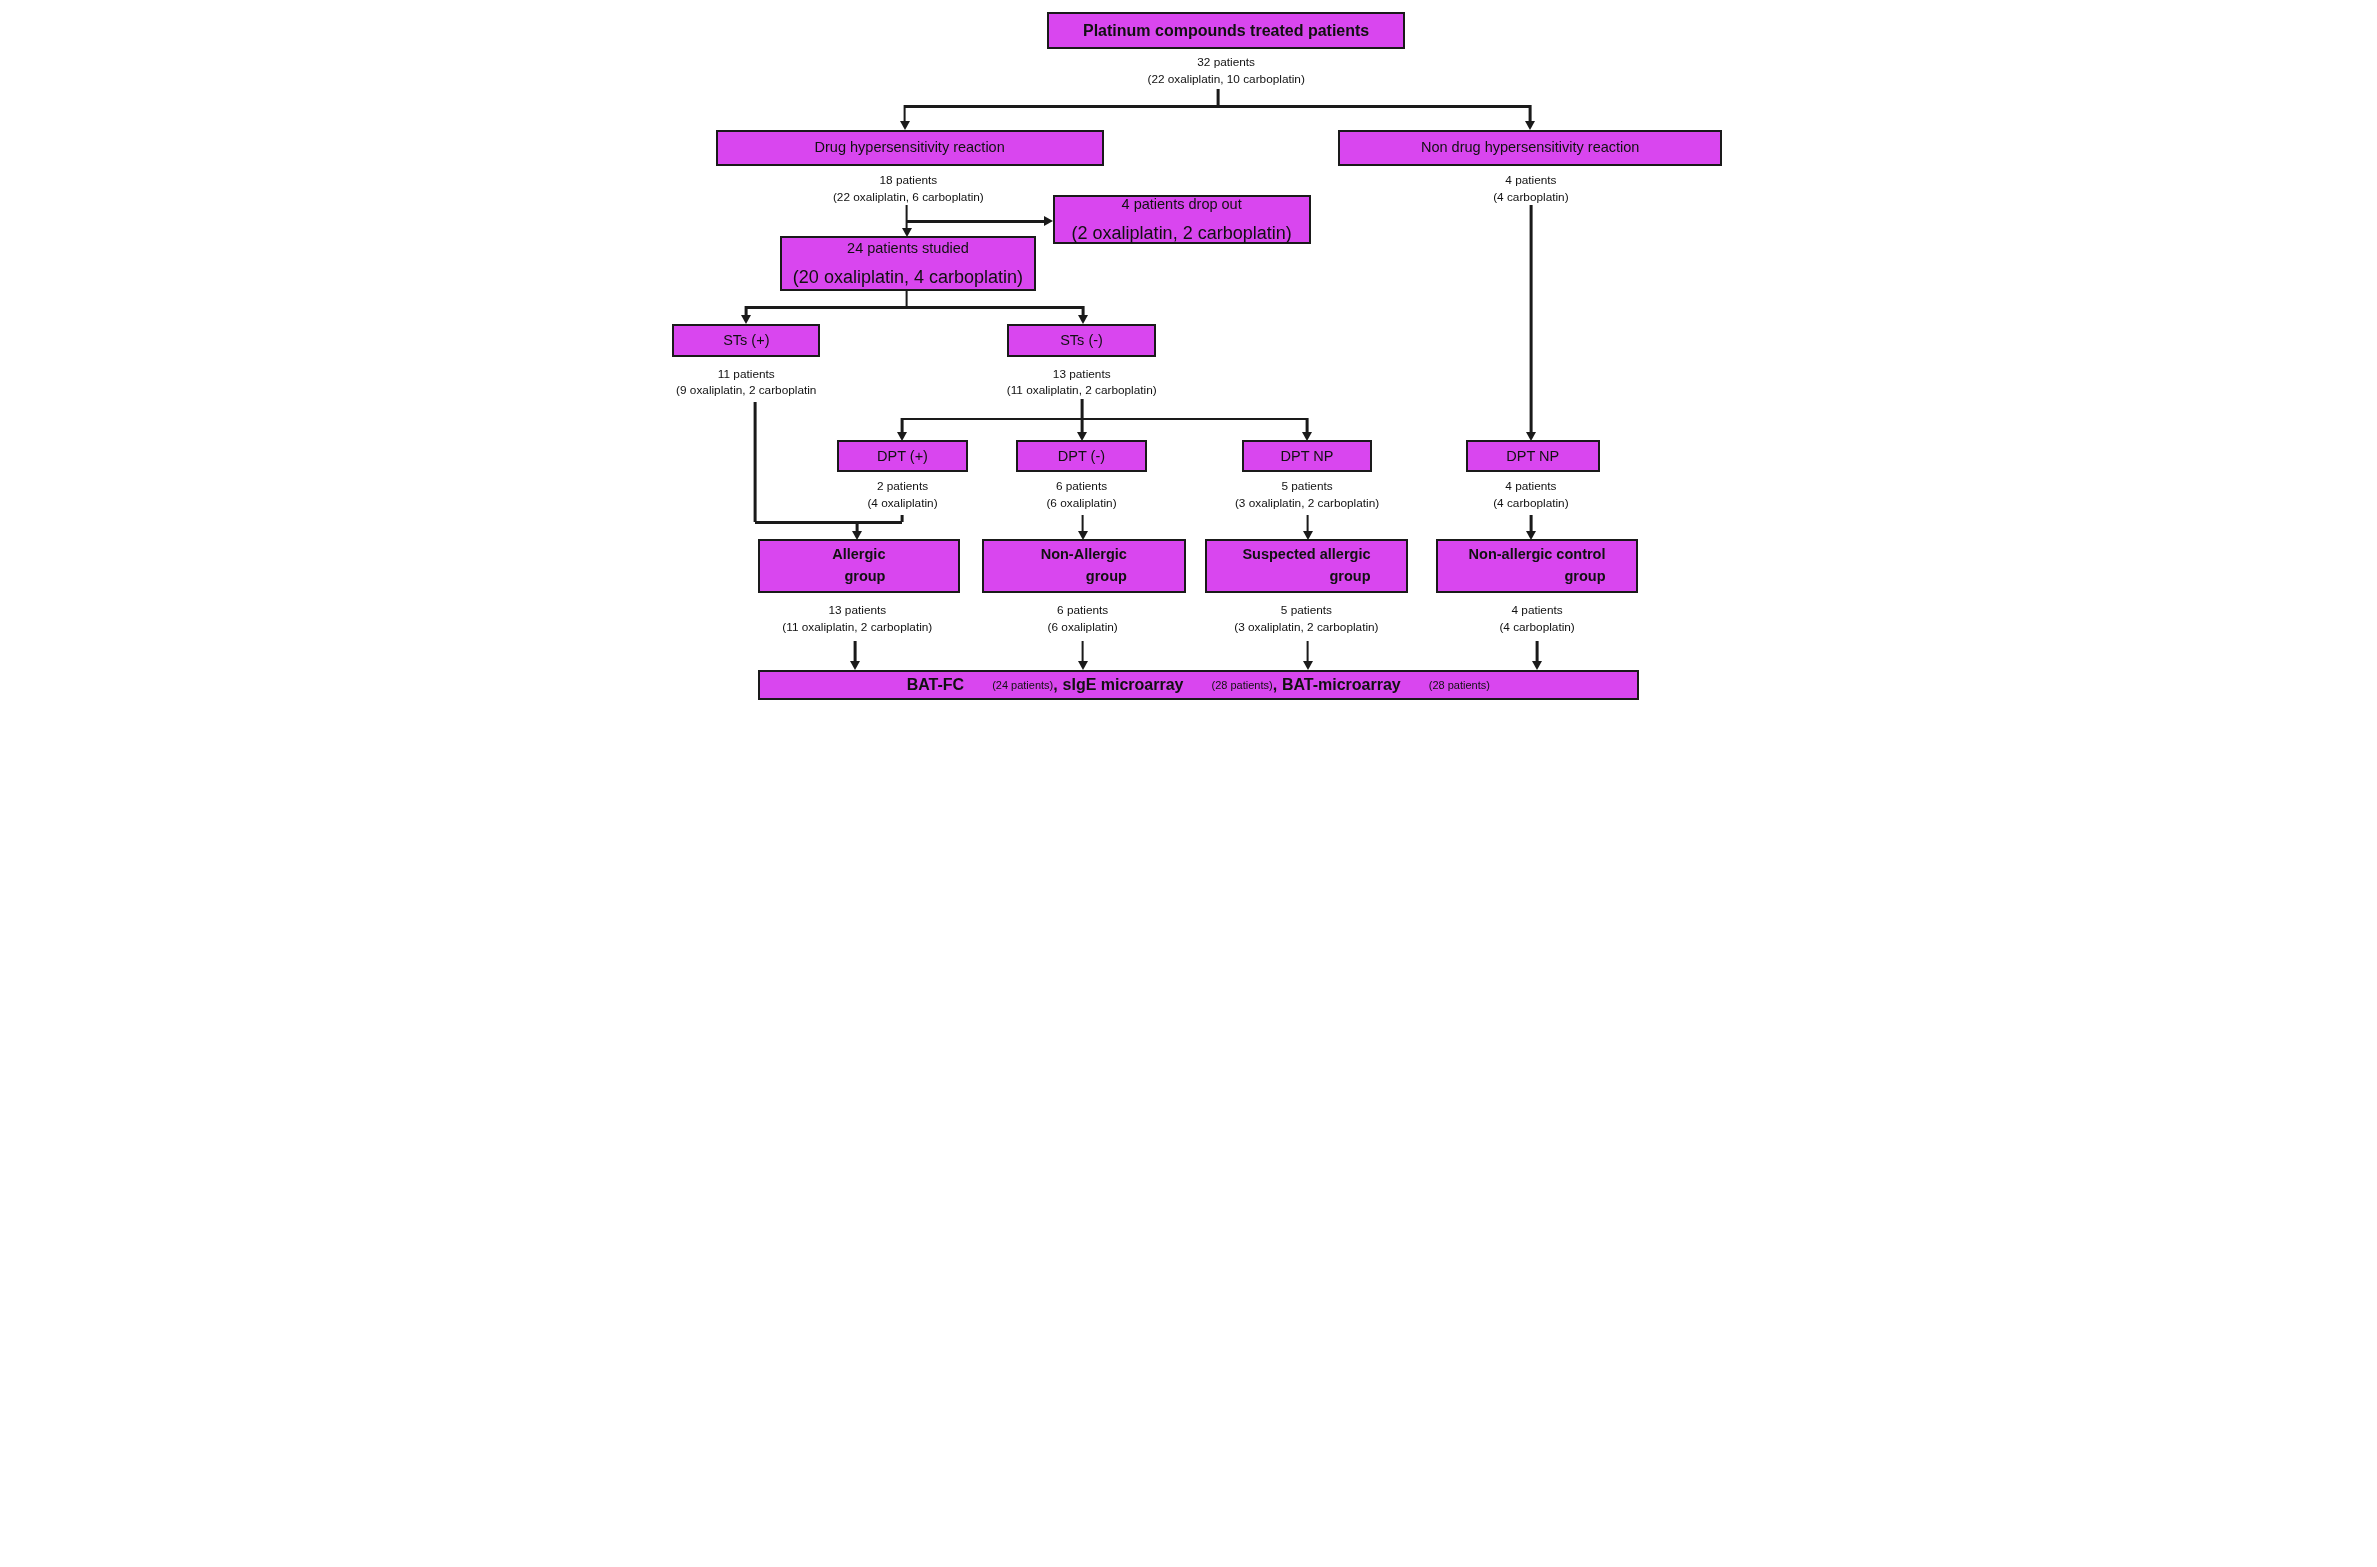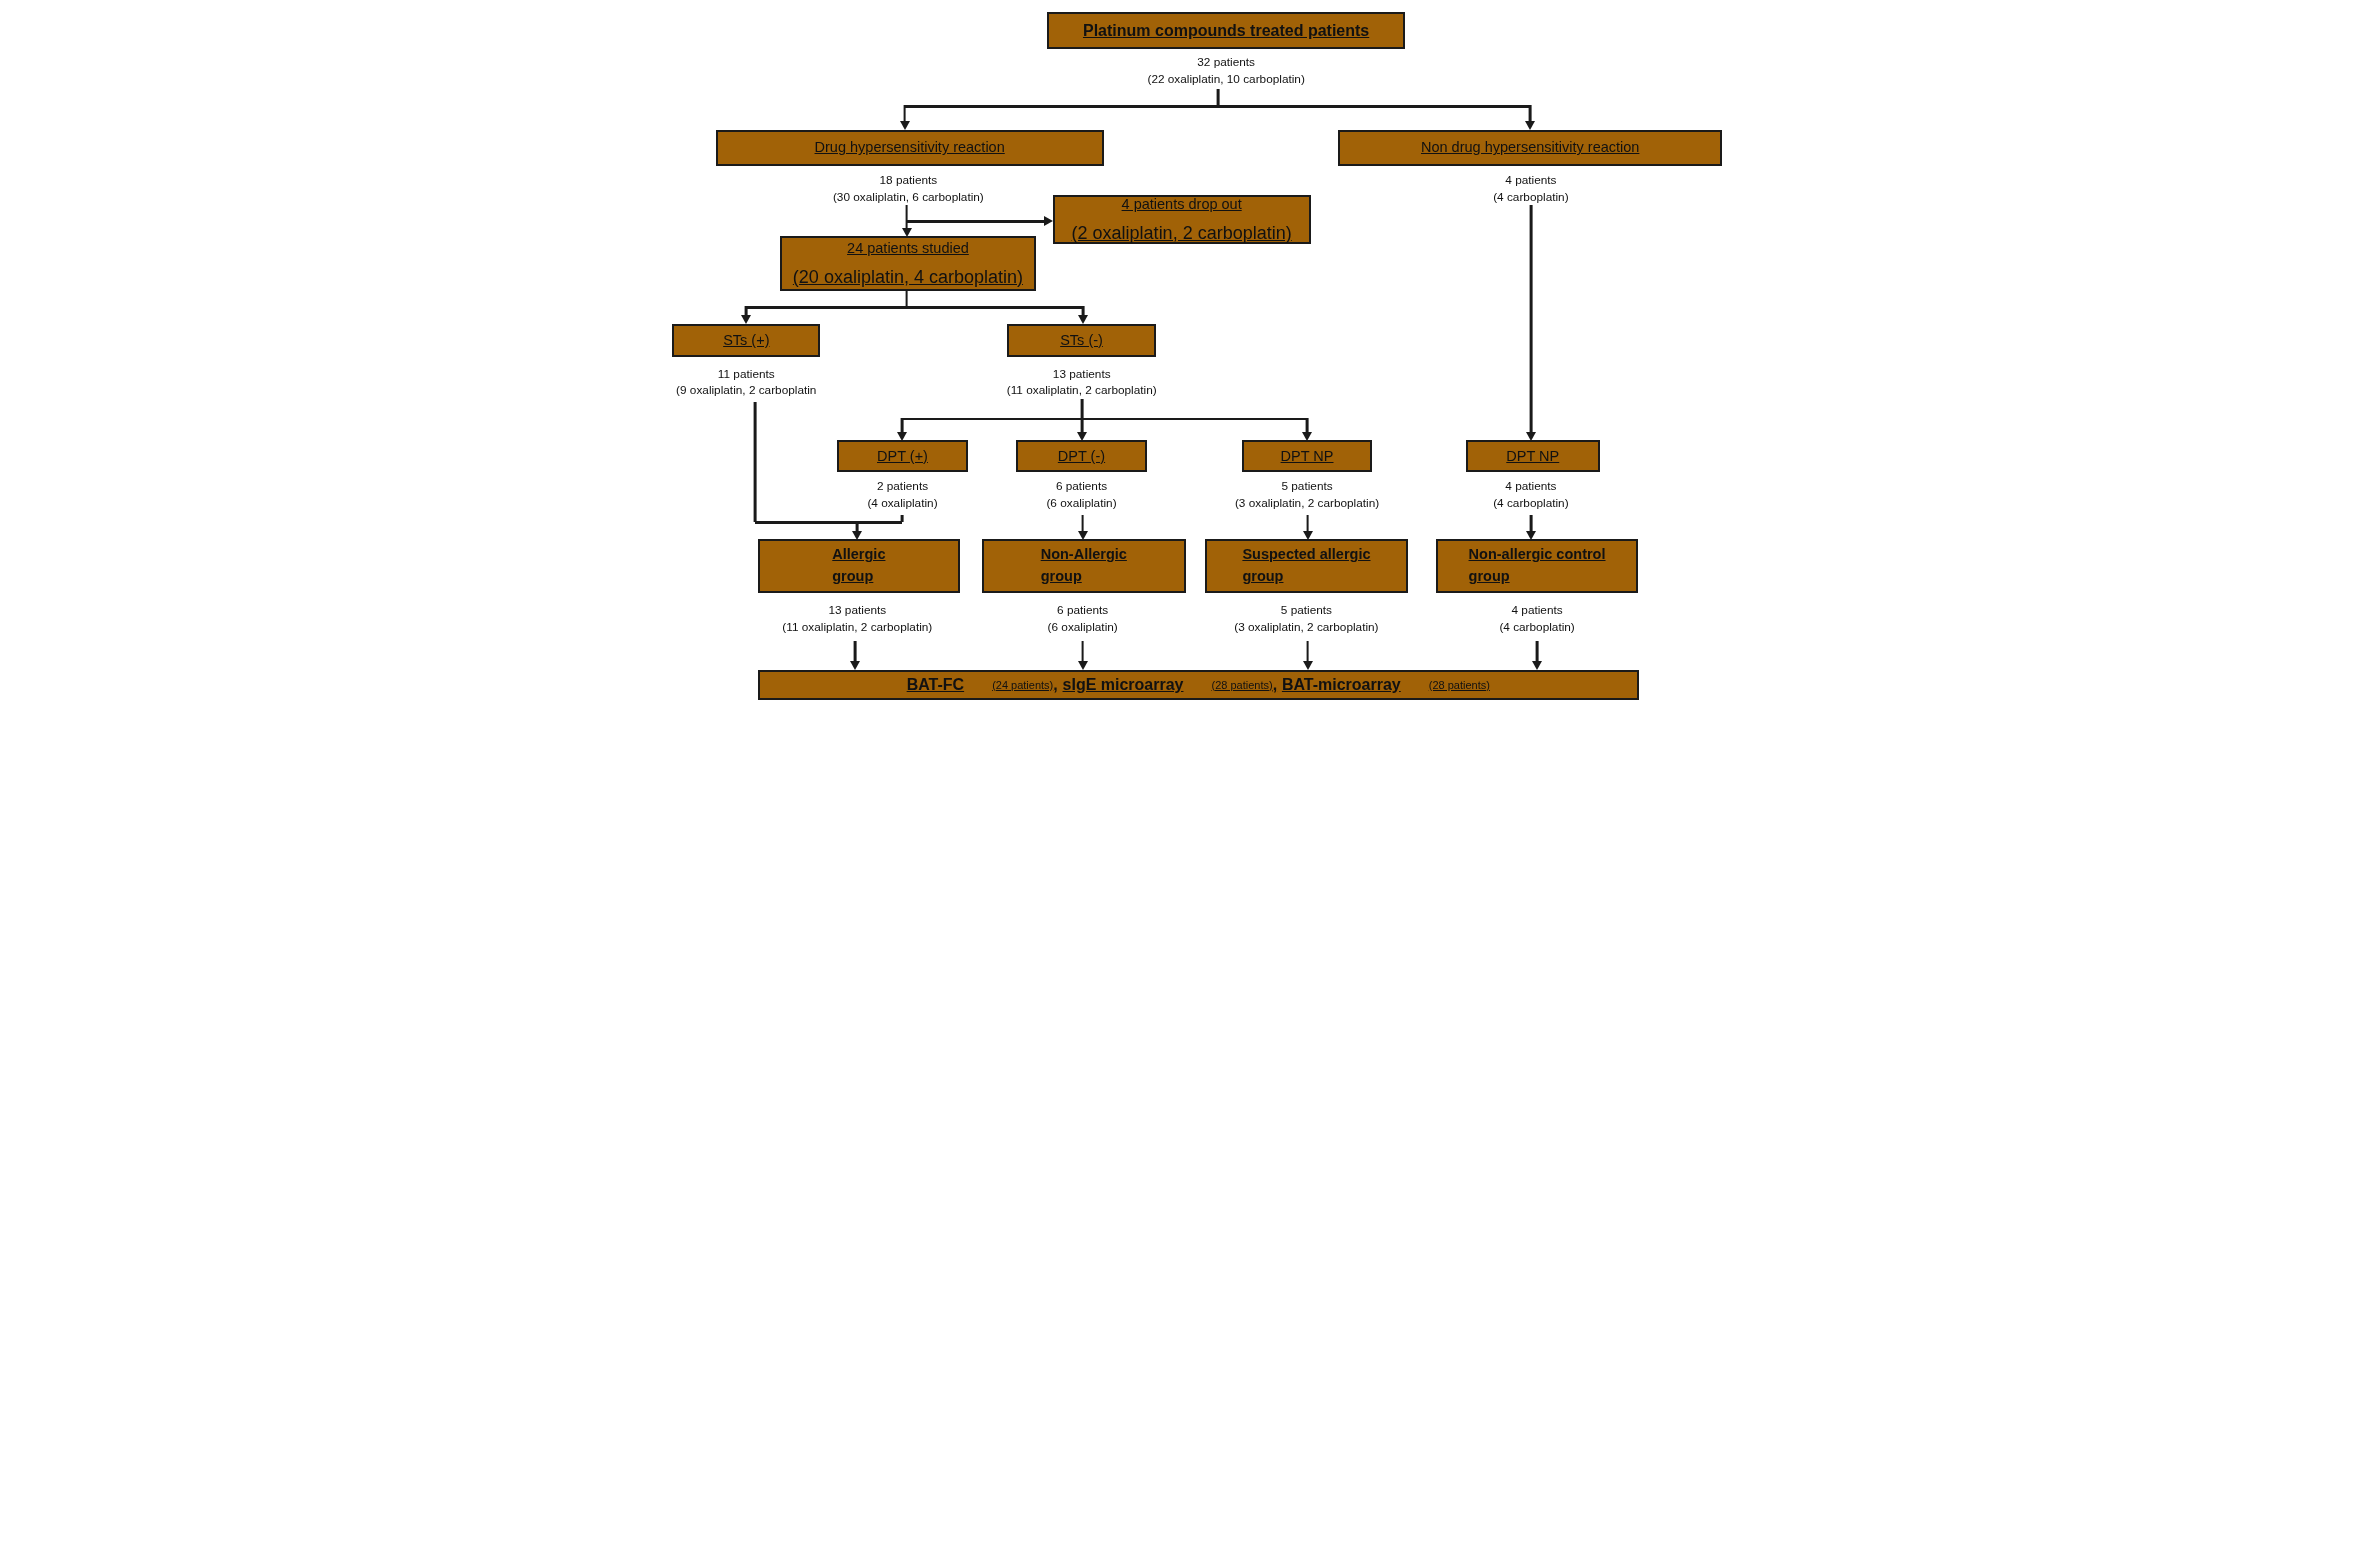--- a/index.html
+++ b/index.html
@@ -6,22 +6,22 @@
   body{font-family:"Liberation Sans", sans-serif;color:#111;}
   .stage{position:relative;width:1070px;height:705px;margin:0 auto;background:#fff;overflow:hidden;}
   
   .line{position:absolute;background:#1a1a1a;}
   .v{width:2.8px;transform:translateX(-50%);}
   .h{height:2.8px;}
   
   .ah-down{position:absolute;width:0;height:0;border-left:5.5px solid transparent;border-right:5.5px solid transparent;border-top:9px solid #1a1a1a;transform:translateX(-50%);}
   .ah-right{position:absolute;width:0;height:0;border-top:5.5px solid transparent;border-bottom:5.5px solid transparent;border-left:9px solid #1a1a1a;transform:translateY(-50%);}
   
-  .node{position:absolute;border:2.8px solid #1a1a1a;background:#a16207;box-sizing:border-box;
-        display:flex;flex-direction:column;align-items:center;justify-content:center;text-align:left;text-decoration:underline;}
+  .node{position:absolute;border:2.8px solid #1a1a1a;background:#d946ef;box-sizing:border-box;
+        display:flex;flex-direction:column;align-items:center;justify-content:center;text-align:right;}
   .lbl{font-size:14.5px;line-height:1.15;}
   .lbl-bold{font-size:16px;font-weight:bold;line-height:1.15;}
   .inner2{font-size:18px;margin-top:11px;line-height:1.1;}
   .grp{font-size:14.5px;font-weight:bold;line-height:1.5;}
   
   .sub{position:absolute;transform:translateX(-50%);text-align:center;white-space:nowrap;}
   .cnt{font-size:11.8px;font-weight:normal;line-height:1.2;}
   .det{font-size:11.8px;margin-top:2.8px;line-height:1.2;}
   
   .assay{flex-direction:row;white-space:nowrap;}
@@ -172,21 +172,21 @@
     <span class="bb-det">(28 patients)</span>
   </div>
 
   <div class="sub" style="left:53.52%;top:7.85%">
     <div class="cnt">32 patients</div>
     <div class="det">(22 oxaliplatin, 10 carboplatin)</div>
   </div>
 
   <div class="sub" style="left:23.82%;top:24.54%">
     <div class="cnt">18 patients</div>
-    <div class="det">(30 oxaliplatin, 6 carboplatin)</div>
+    <div class="det">(22 oxaliplatin, 6 carboplatin)</div>
   </div>
 
   <div class="sub" style="left:82.0%;top:24.54%">
     <div class="cnt">4 patients</div>
     <div class="det">(4 carboplatin)</div>
   </div>
 
   <div class="sub" style="left:8.67%;top:51.99%">
     <div class="cnt">11 patients</div>
     <div class="det">(9 oxaliplatin, 2 carboplatin</div>

